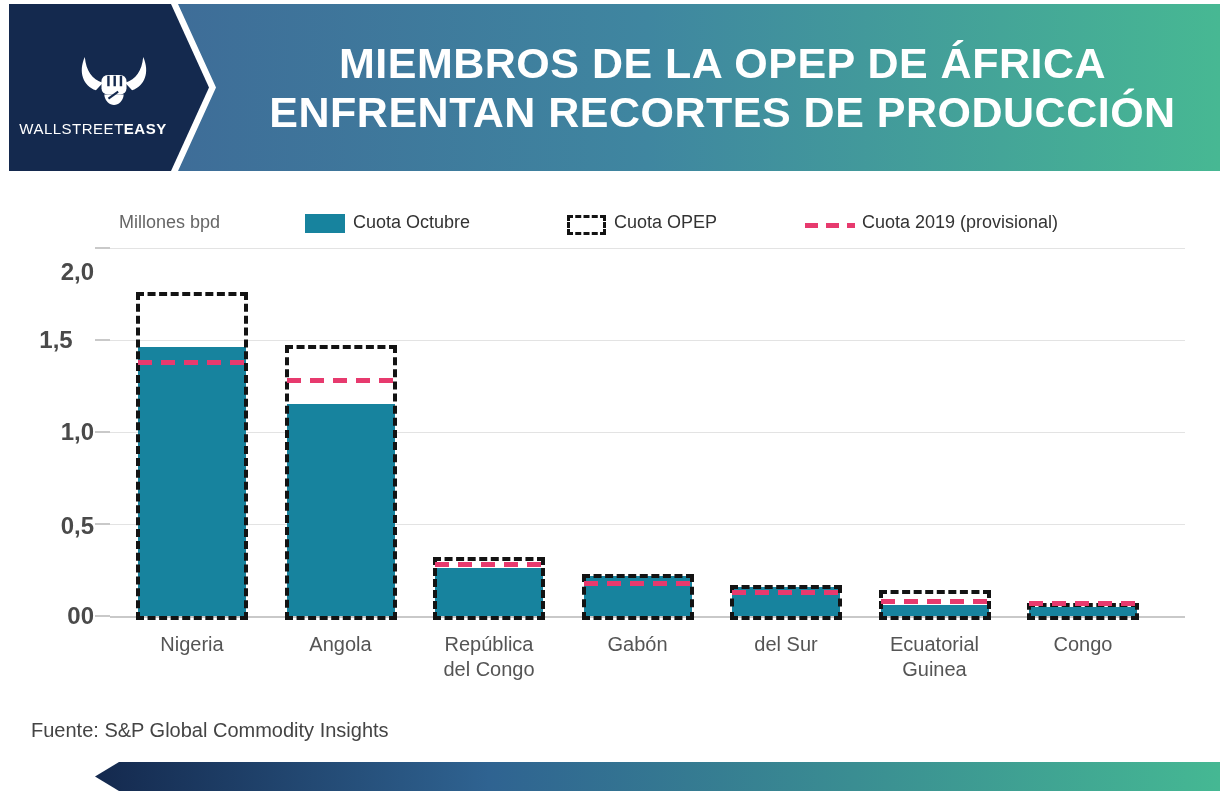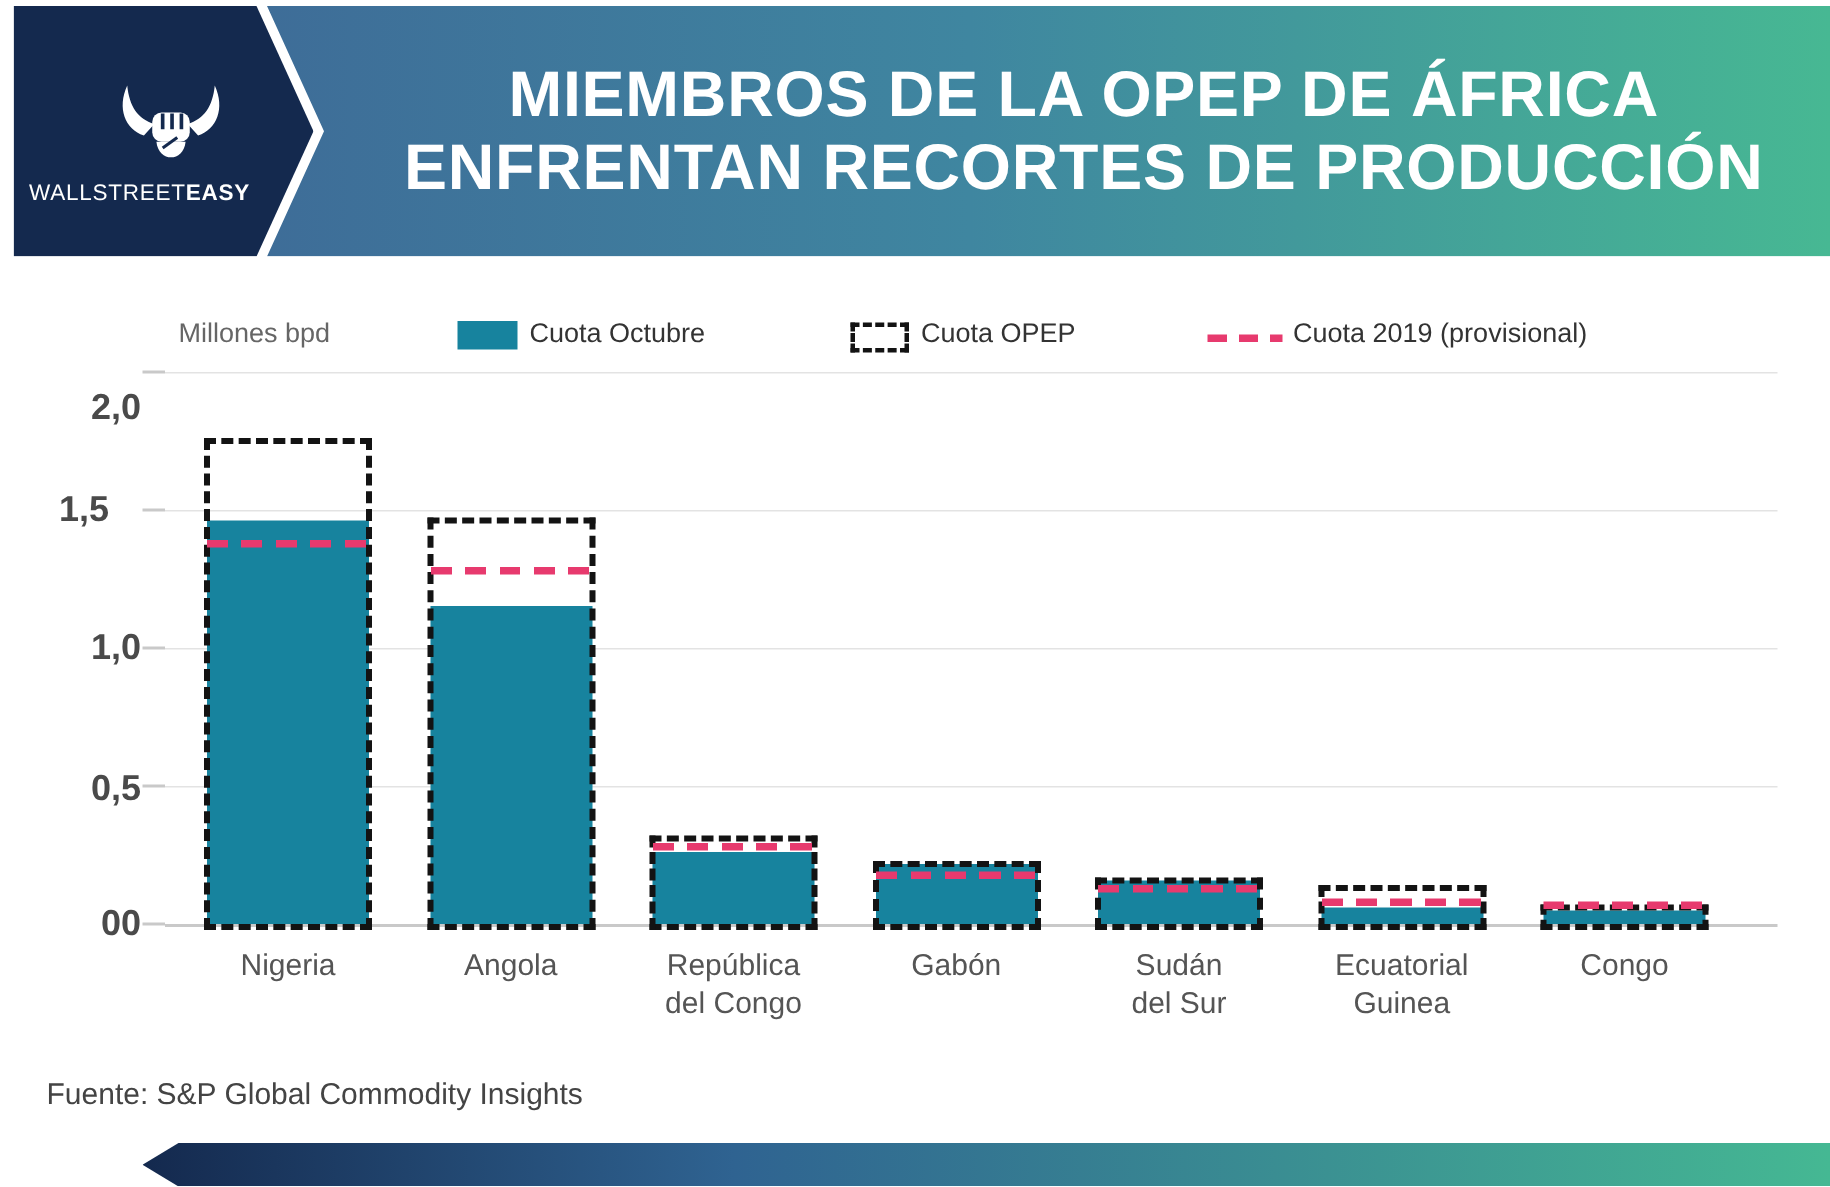--- a/index.html
+++ b/index.html
@@ -132,21 +132,20 @@
       <div class="bar" style="left: 583.5px; width: 108px; top: 327.52px; height: 40.48px; background: rgb(23, 131, 158);"></div>
       <div class="opep" style="left: 581.5px; width: 112px; top: 325.52px; height: 46.48px; border-color: rgb(19, 19, 19);"></div>
       <div class="pink-line" style="left: 583.5px; width: 108px; top: 332.88px; background: repeating-linear-gradient(90deg, rgb(231, 58, 110) 0px, rgb(231, 58, 110) 14px, transparent 14px, transparent 23px);"></div>
       <div class="xlab" style="left: 557.5px; width: 160px; top: 384px;">
         <div>Gabón</div>
       </div>
       <div class="bar" style="left: 732px; width: 108px; top: 338.56px; height: 29.44px; background: rgb(23, 131, 158);"></div>
       <div class="opep" style="left: 730px; width: 112px; top: 336.56px; height: 35.44px; border-color: rgb(19, 19, 19);"></div>
       <div class="pink-line" style="left: 732px; width: 108px; top: 342.08px; background: repeating-linear-gradient(90deg, rgb(231, 58, 110) 0px, rgb(231, 58, 110) 14px, transparent 14px, transparent 23px);"></div>
       <div class="xlab" style="left: 706px; width: 160px; top: 384px;">
-        <div>Sudán</div>
         <div>del Sur</div>
       </div>
       <div class="bar" style="left: 880.5px; width: 108px; top: 356.96px; height: 11.04px; background: rgb(23, 131, 158);"></div>
       <div class="opep" style="left: 878.5px; width: 112px; top: 342.08px; height: 29.92px; border-color: rgb(19, 19, 19);"></div>
       <div class="pink-line" style="left: 880.5px; width: 108px; top: 351.28px; background: repeating-linear-gradient(90deg, rgb(231, 58, 110) 0px, rgb(231, 58, 110) 14px, transparent 14px, transparent 23px);"></div>
       <div class="xlab" style="left: 854.5px; width: 160px; top: 384px;">
         <div>Ecuatorial</div>
         <div>Guinea</div>
       </div>
       <div class="bar" style="left: 1029px; width: 108px; top: 358.8px; height: 9.2px; background: rgb(23, 131, 158);"></div>

